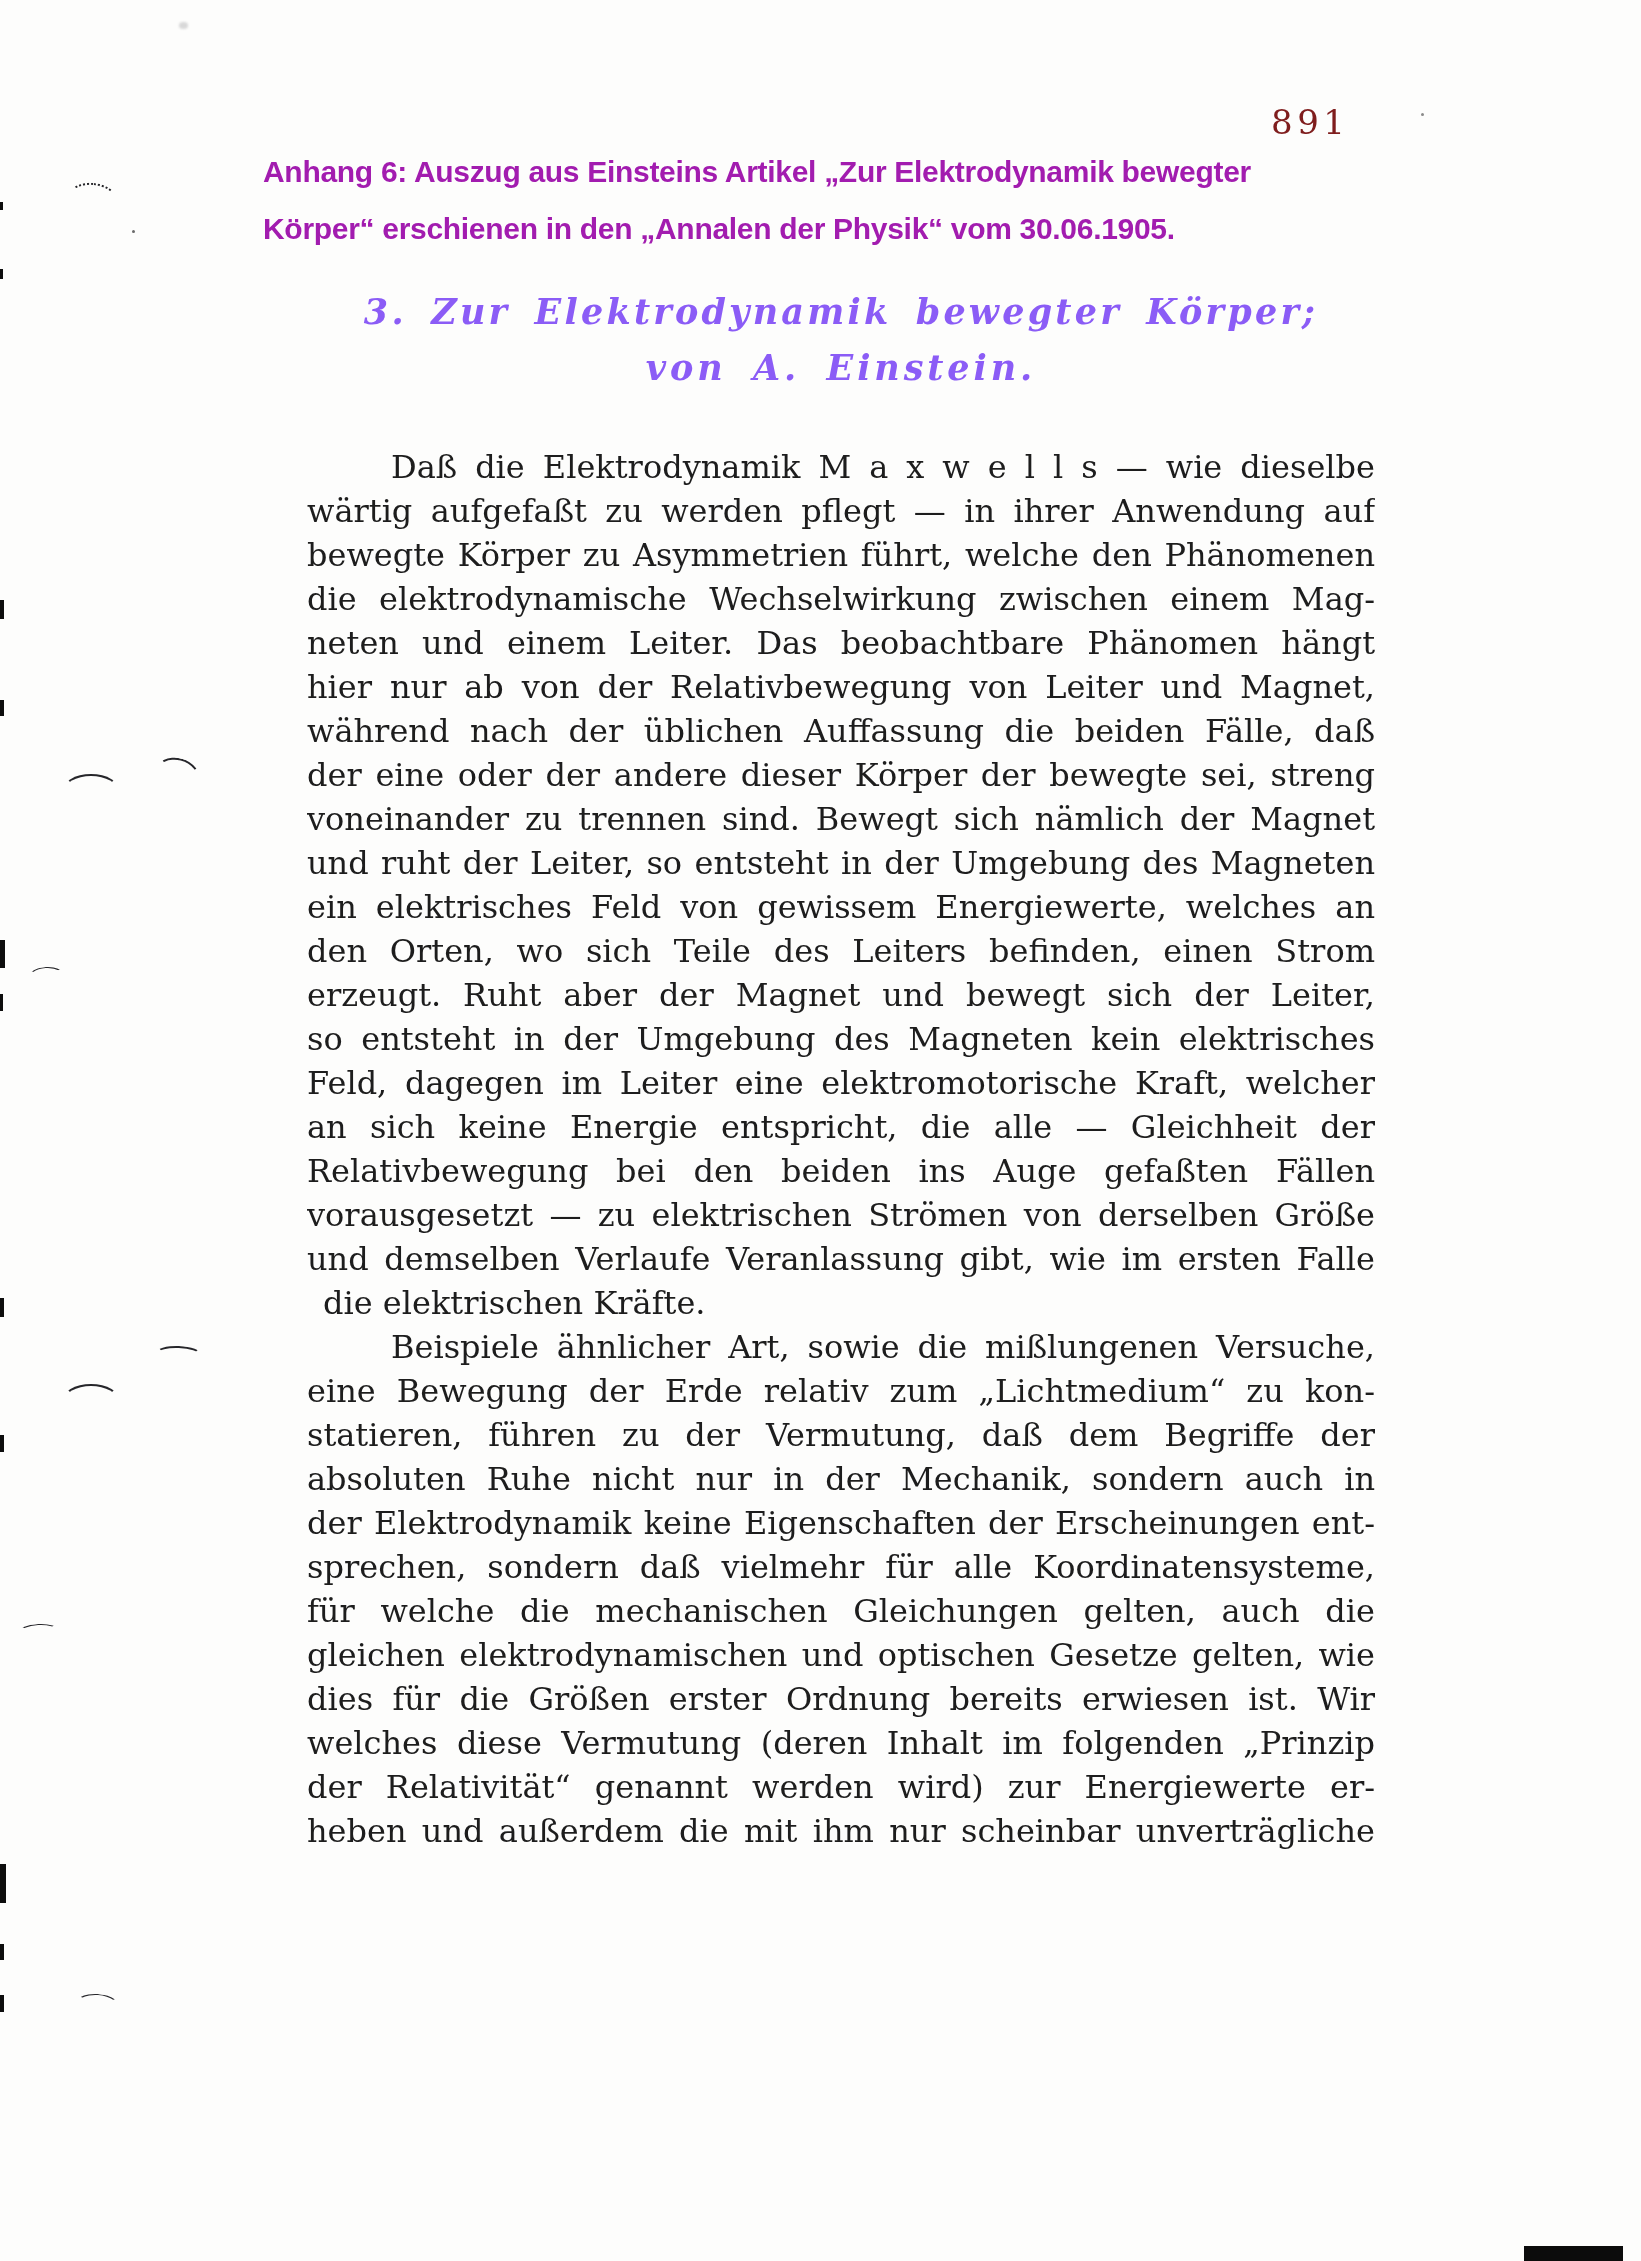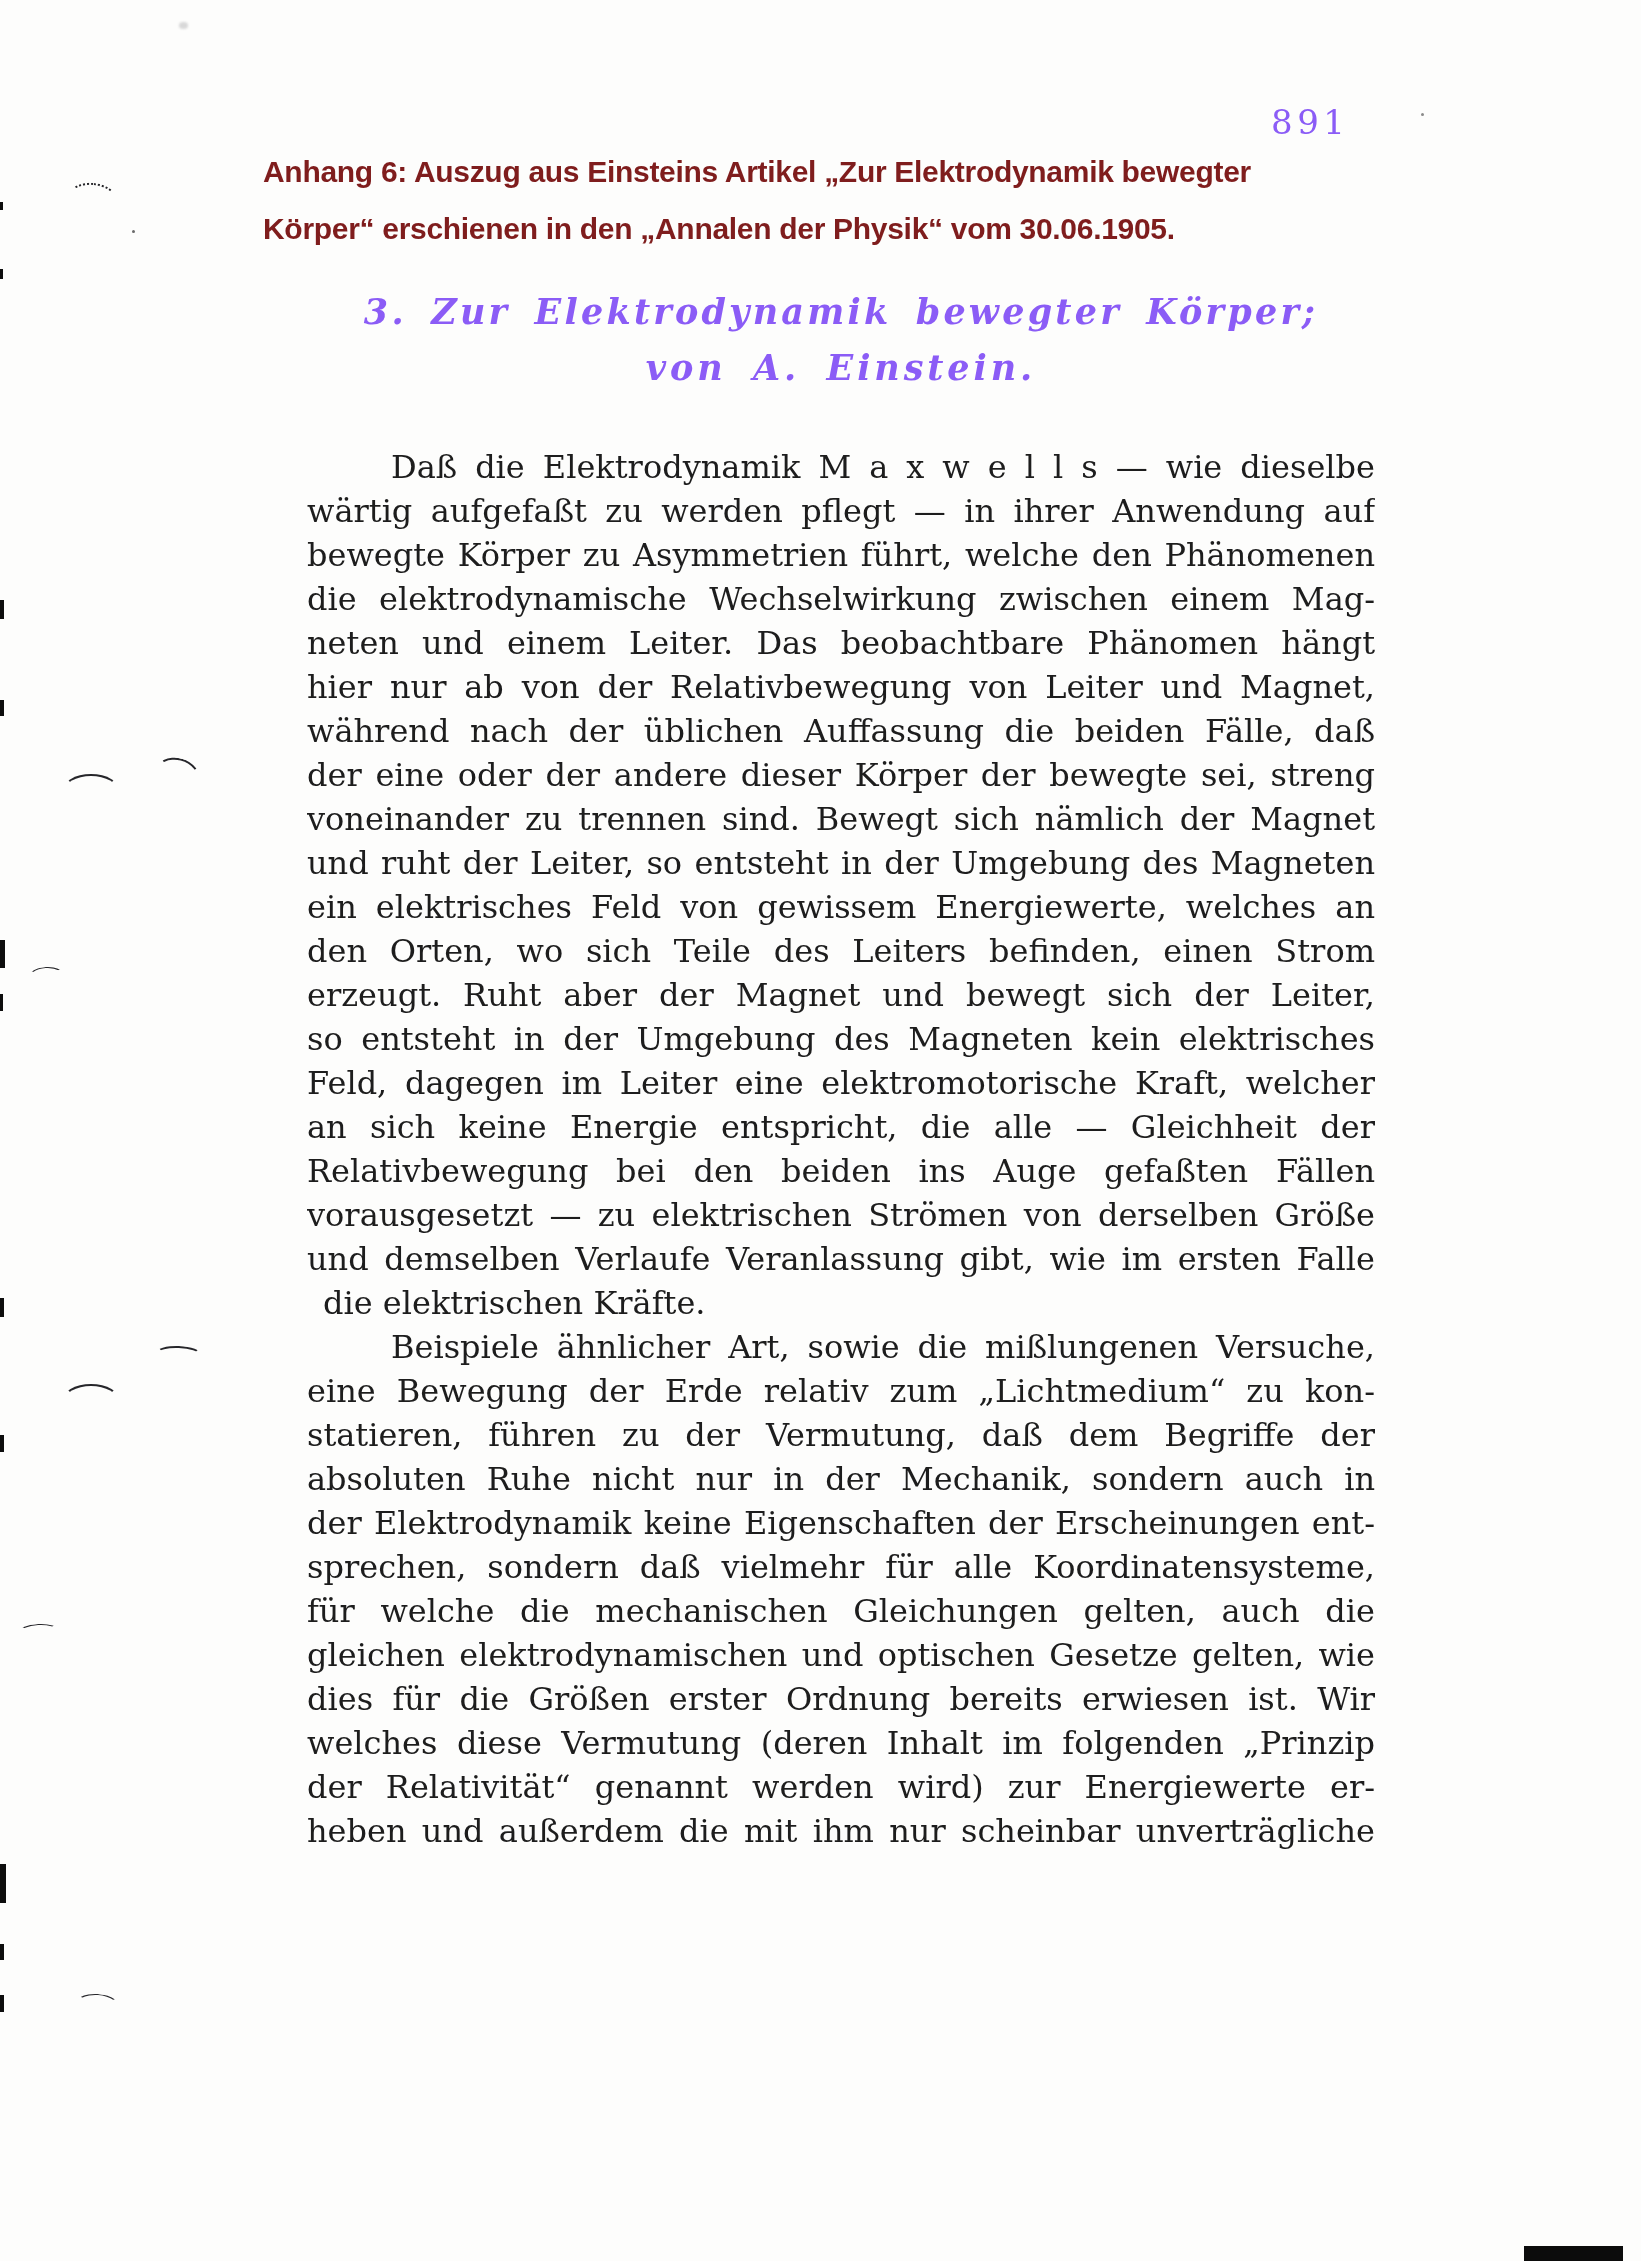--- a/index.html
+++ b/index.html
@@ -10,33 +10,33 @@
     background: #fdfdfc;
     overflow: hidden;
     font-family: "DejaVu Serif", serif;
   }
   .pageno {
     position: absolute;
     left: 1271px;
     top: 102px;
     font-size: 34px;
     letter-spacing: 4.5px;
-    color: #8b5cf6;
+    color: #7f1d1d;
     font-family: "DejaVu Serif", serif;
     text-align: right;
   }
   .doc-header {
     position: absolute;
     left: 263px;
     top: 152px;
     width: 1136px;
     font-family: "Liberation Sans", sans-serif;
     font-weight: bold;
     font-size: 30px;
-    color: #7f1d1d;
+    color: #a21caf;
     letter-spacing: -0.3px;
   }
   .doc-header .hline {
     height: 57px;
     line-height: 39px;
     white-space: nowrap;
   }
   .title-block {
     position: absolute;
     left: 307px;

